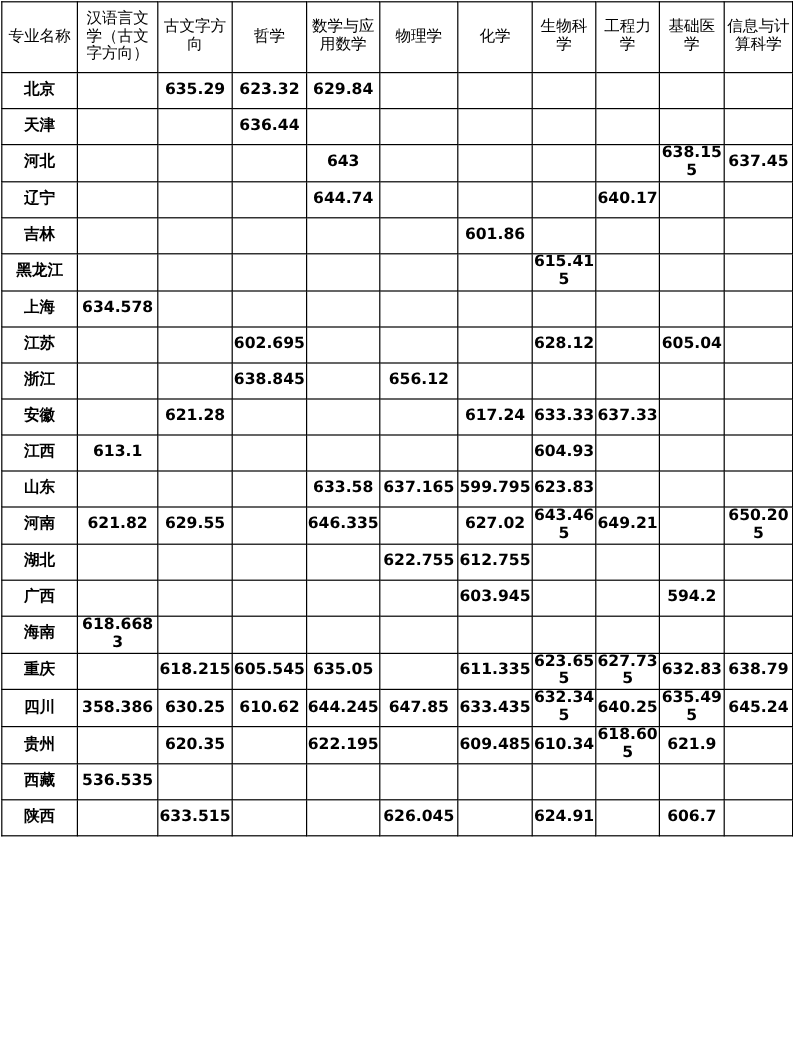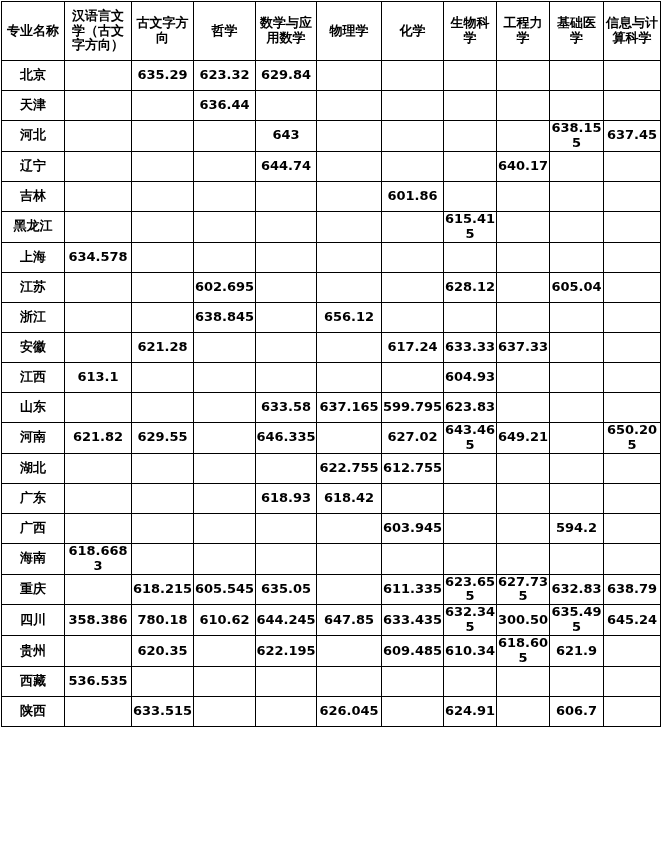--- a/index.html
+++ b/index.html
@@ -27,21 +27,21 @@
     vertical-align: middle;
     font-size: 13px;
     line-height: 1.15;
     padding: 0;
     height: 29px;
     overflow: hidden;
     word-break: break-all;
   }
   #score-table thead th {
     height: 56px;
-    font-weight: bold;
+    font-weight: normal;
     padding: 1px 2px;
   }
   #score-table tbody td.region-cell {
     font-weight: bold;
   }
   #score-table tbody td.value-cell {
     font-weight: bold;
     font-size: 13px;
   }
   
@@ -266,33 +266,20 @@
         <td class="value-cell"></td>
         <td class="value-cell"></td>
         <td class="value-cell">622.755</td>
         <td class="value-cell">612.755</td>
         <td class="value-cell"></td>
         <td class="value-cell"></td>
         <td class="value-cell"></td>
         <td class="value-cell"></td>
       </tr>
       <tr>
-        <td class="region-cell">广东</td>
-        <td class="value-cell"></td>
-        <td class="value-cell"></td>
-        <td class="value-cell"></td>
-        <td class="value-cell">618.93</td>
-        <td class="value-cell">618.42</td>
-        <td class="value-cell"></td>
-        <td class="value-cell"></td>
-        <td class="value-cell"></td>
-        <td class="value-cell"></td>
-        <td class="value-cell"></td>
-      </tr>
-      <tr>
         <td class="region-cell">广西</td>
         <td class="value-cell"></td>
         <td class="value-cell"></td>
         <td class="value-cell"></td>
         <td class="value-cell"></td>
         <td class="value-cell"></td>
         <td class="value-cell">603.945</td>
         <td class="value-cell"></td>
         <td class="value-cell"></td>
         <td class="value-cell">594.2</td>
@@ -320,27 +307,27 @@
         <td class="value-cell"></td>
         <td class="value-cell">611.335</td>
         <td class="value-cell">623.655</td>
         <td class="value-cell">627.735</td>
         <td class="value-cell">632.83</td>
         <td class="value-cell">638.79</td>
       </tr>
       <tr>
         <td class="region-cell">四川</td>
         <td class="value-cell">358.386</td>
-        <td class="value-cell">780.18</td>
+        <td class="value-cell">630.25</td>
         <td class="value-cell">610.62</td>
         <td class="value-cell">644.245</td>
         <td class="value-cell">647.85</td>
         <td class="value-cell">633.435</td>
         <td class="value-cell">632.345</td>
-        <td class="value-cell">300.50</td>
+        <td class="value-cell">640.25</td>
         <td class="value-cell">635.495</td>
         <td class="value-cell">645.24</td>
       </tr>
       <tr>
         <td class="region-cell">贵州</td>
         <td class="value-cell"></td>
         <td class="value-cell">620.35</td>
         <td class="value-cell"></td>
         <td class="value-cell">622.195</td>
         <td class="value-cell"></td>

